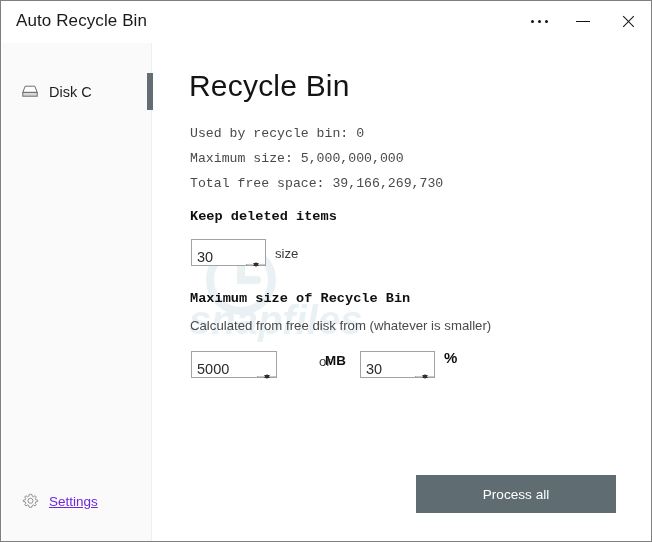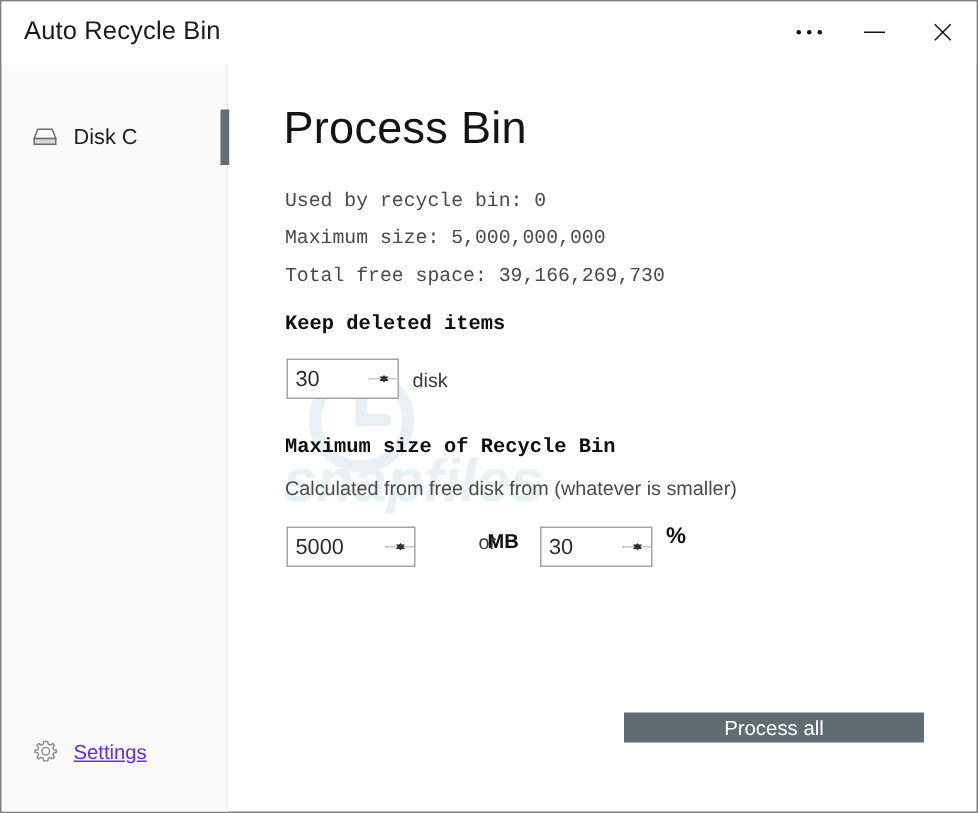--- a/index.html
+++ b/index.html
@@ -220,21 +220,21 @@
   }
 
   
   .spinner {
     position: absolute;
     box-sizing: border-box;
     height: 27px;
     border: 1px solid #a3a3a3;
     background: #ffffff;
     display: flex;
-    align-items: center;
+    align-items: flex-end;
   }
   .spinner input {
     border: 0;
     outline: none;
     background: transparent;
     font-family: "Liberation Sans", sans-serif;
     font-size: 14.5px;
     color: #2b2b2b;
     padding: 0 4px 0 5px;
     width: 100%;
@@ -281,21 +281,21 @@
   #unit-mb   { left: 134px; top: 310px; font-weight: bold; font-size: 13.4px; color: #101010; padding-left: 38px; }
   #unit-or   { left: 166px; top: 311px; }
   #unit-pct  { left: 291px; top: 306px; font-weight: bold; font-size: 15px; color: #101010; }
 
   
   #process-all-button {
     position: absolute;
     left: 263px;
     top: 432px;
     width: 200px;
-    height: 20px;
+    height: 38px;
     background: #5f6c72;
     border: 0;
     color: #ffffff;
     font-family: "Liberation Sans", sans-serif;
     font-size: 13.6px;
     cursor: default;
     padding: 0;
   }
 </style>
 </head>
@@ -345,36 +345,36 @@
   </div>
 
   <div id="content">
 
     <svg id="watermark" viewBox="0 0 290 110">
       <circle cx="58" cy="42" r="31" fill="none" stroke="#bcd4de" stroke-width="8"></circle>
       <path d="M58 20 L58 42 L74 42" fill="none" stroke="#bcd4de" stroke-width="8" stroke-linecap="round"></path>
       <text x="6" y="96" font-family="'Liberation Sans', sans-serif" font-size="40" font-weight="bold" font-style="italic" fill="#b9d2dd">snapfiles</text>
     </svg>
 
-    <div id="page-title">Process Bin</div>
+    <div id="page-title">Recycle Bin</div>
 
     <div class="stat-line" id="stat-used">Used by recycle bin: 0</div>
     <div class="stat-line" id="stat-max">Maximum size: 5,000,000,000</div>
     <div class="stat-line" id="stat-free">Total free space: 39,166,269,730</div>
 
     <div class="section-heading" id="heading-keep">Keep deleted items</div>
 
     <div class="spinner" id="spinner-days">
       <input type="text" id="input-days" value="30" style="">
       <span class="spin-buttons">
         <span class="spin-up"></span>
         <span class="spin-down"></span>
       </span>
     </div>
-    <div class="unit-label" id="unit-days">disk</div>
+    <div class="unit-label" id="unit-days">size</div>
 
     <div class="section-heading" id="heading-max">Maximum size of Recycle Bin</div>
     <div id="subtext-max">Calculated from free disk from (whatever is smaller)</div>
 
     <div class="spinner" id="spinner-megabytes">
       <input type="text" id="input-megabytes" value="5000" style="">
       <span class="spin-buttons">
         <span class="spin-up"></span>
         <span class="spin-down"></span>
       </span>

